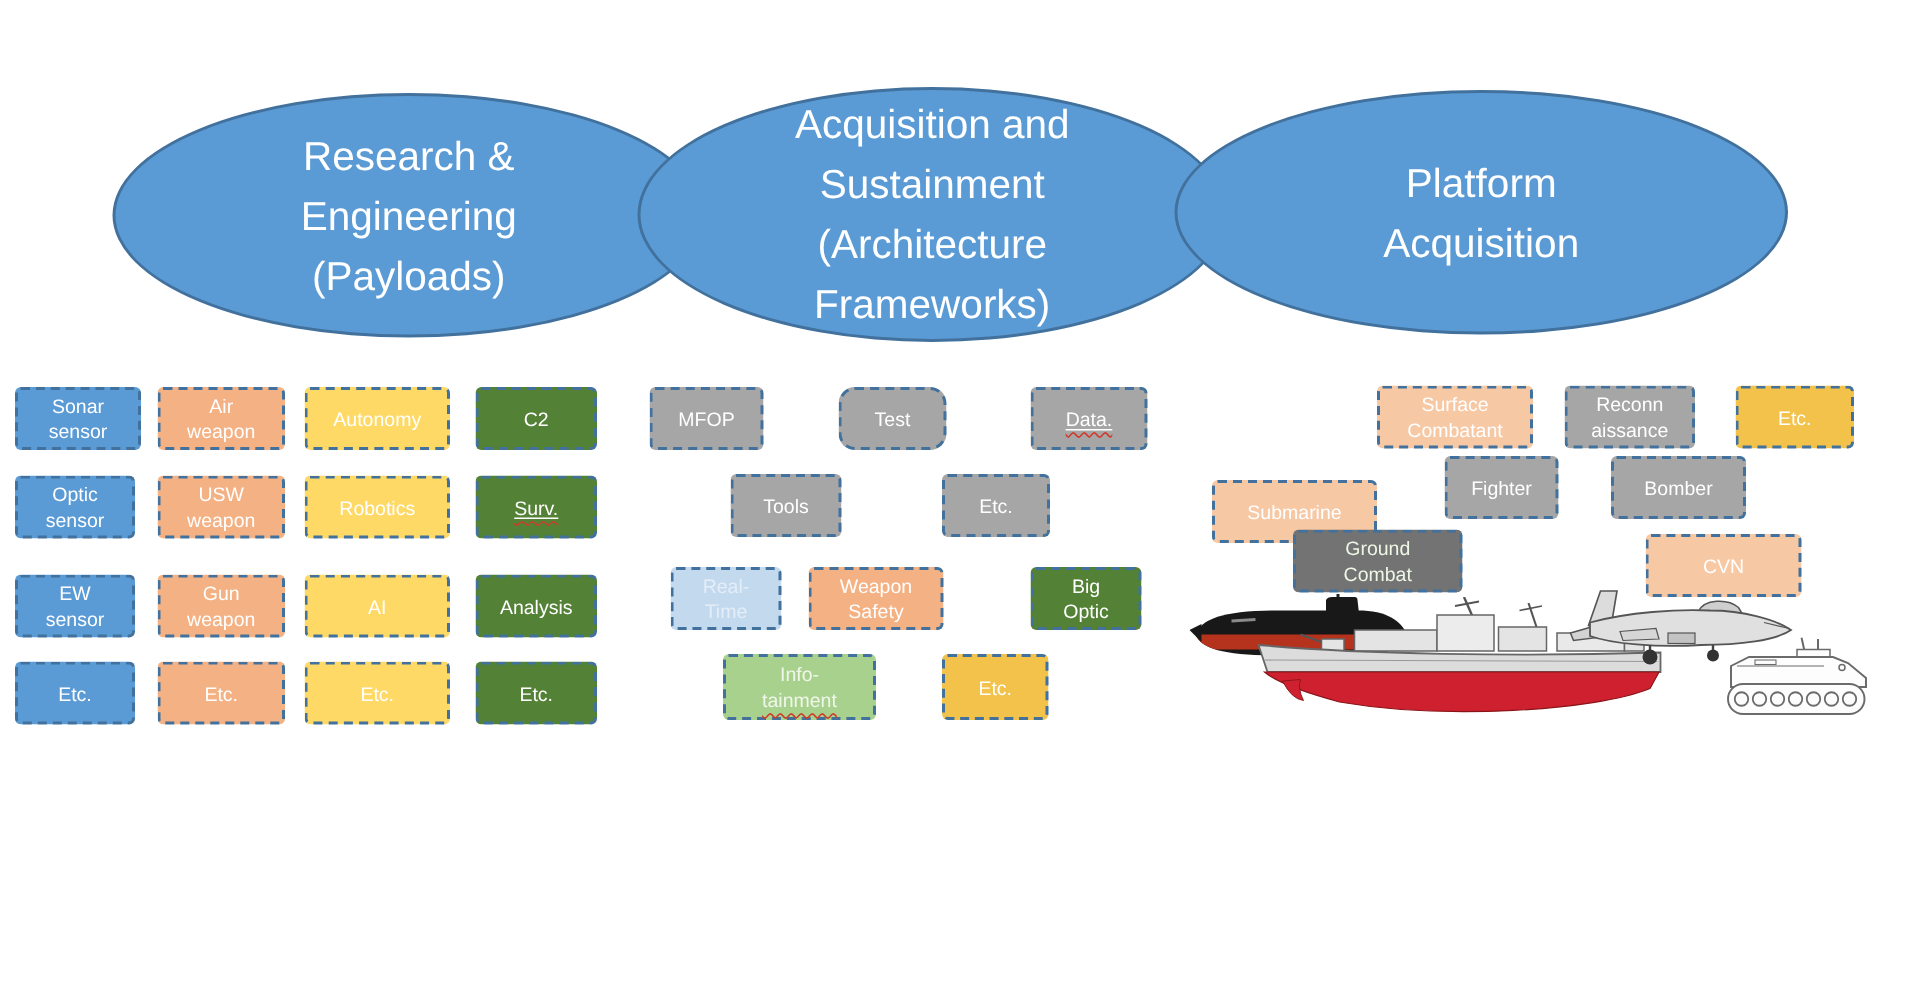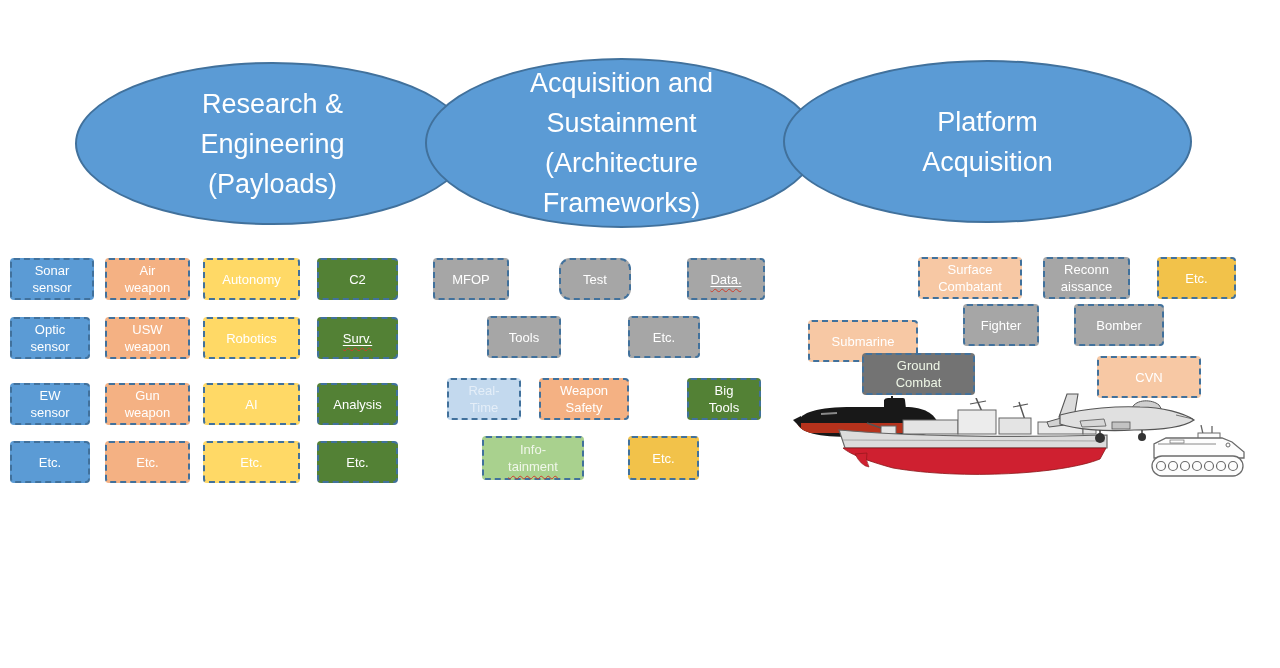--- a/index.html
+++ b/index.html
@@ -144,21 +144,21 @@
   <div class="b3d c-lightblue" style="left:433px; top:378px; width:74px; height:42px;margin-left:14px;">
       <span>Real-
 Time</span>
     </div>
   <div class="b3d c-orange" style="left:539px; top:378px; width:90px; height:42px;">
       <span>Weapon
 Safety</span>
     </div>
   <div class="b3d c-green" style="left:687px; top:378px; width:74px; height:42px;">
       <span>Big
-Tools</span>
+Optic</span>
     </div>
 
   <div class="b3d c-lightgreen" style="left:482px; top:436px; width:102px; height:44px; flex-direction:column;">
     <span>Info-</span>
     <span class="squiggle">tainment</span>
   </div>
   <div class="b3d c-gold" style="left:628px; top:436px; width:71px; height:44px;">
       <span>Etc.</span>
     </div>
 

